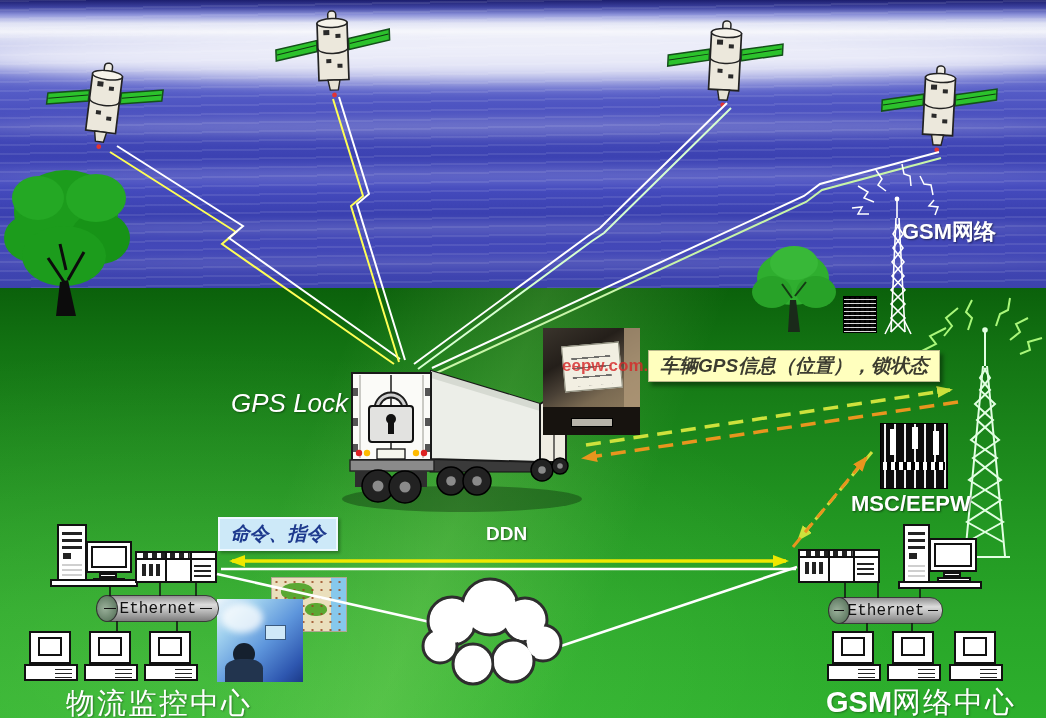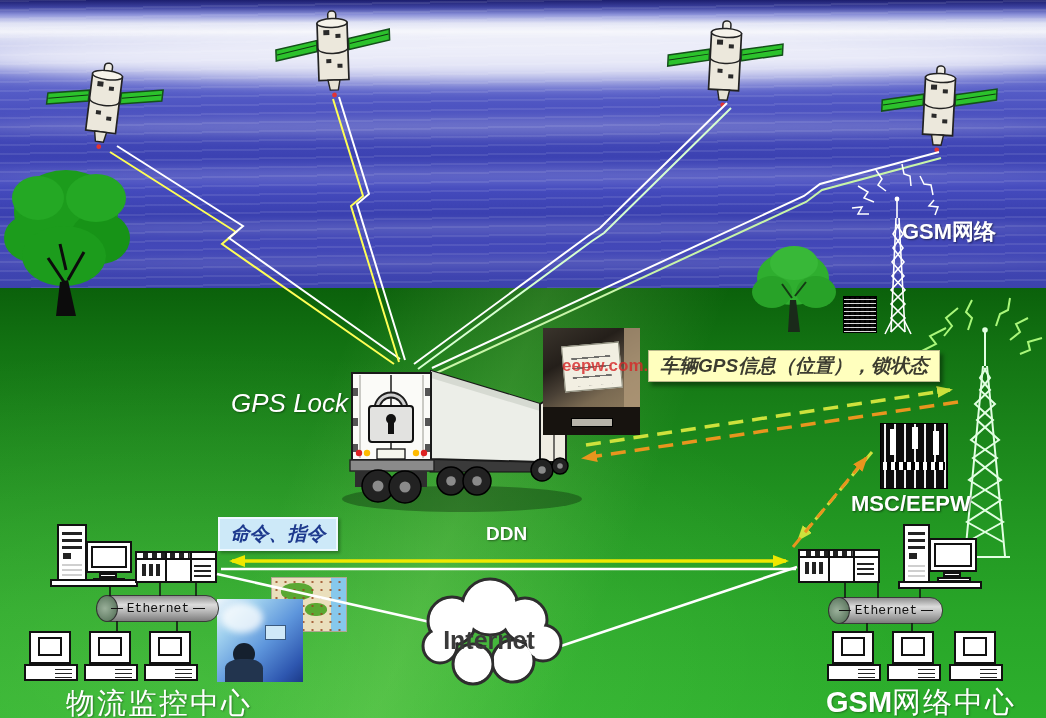--- a/index.html
+++ b/index.html
@@ -74,21 +74,21 @@
       repeating-linear-gradient(0deg, rgba(255,255,255,.85) 0 1.5px, rgba(0,0,0,0) 1.5px 4px),
       repeating-linear-gradient(90deg, rgba(0,0,0,1) 0 2px, rgba(0,0,0,0) 2px 5px);}
 
   .pipe{border-radius:13px;border:1px solid #3a3a3a;
     background:linear-gradient(180deg,#8f8f8f 0%,#dcdcdc 35%,#c2c2c2 55%,#7d7d7d 100%);}
   .pipe-left{left:97px;top:595px;width:122px;height:27px;}
   .pipe-right{left:829px;top:597px;width:114px;height:27px;}
   .pipe-cap{position:absolute;left:-2px;top:-1px;width:22px;height:calc(100% + 2px);border-radius:50%;
     border:1px solid #333;background:radial-gradient(ellipse at 40% 50%, #9ab09a 0%, #5f7a62 75%);}
   .pipe-label{position:absolute;inset:0;display:flex;align-items:center;justify-content:center;
-    font-family:"Liberation Mono",monospace;font-size:13px;color:#111;white-space:nowrap;}
+    font-family:"Liberation Mono",monospace;font-size:16px;color:#111;white-space:nowrap;}
   .pipe-label::before,.pipe-label::after{content:"";display:inline-block;width:12px;height:1px;background:#111;margin:0 4px;}
 
   .whitebox{background:#fff;border:2px solid #111;}
   .towerpc{width:30px;}
   .tp-left{left:57px;top:524px;height:58px;}
   .tp-right{left:903px;top:524px;width:27px;height:59px;}
   .tp-bays{position:absolute;left:3px;right:3px;top:3px;height:20px;
     background:repeating-linear-gradient(0deg,#222 0 3px,#fff 3px 7px);}
   .tp-sq{position:absolute;left:4px;top:27px;width:8px;height:6px;background:#222;}
   .tp-grill{position:absolute;left:3px;right:3px;bottom:4px;height:14px;
@@ -496,19 +496,18 @@
     </g>
   </svg>
 
   <div class="lbl watermark-sub">eepw.com.cn</div>
   <div class="lbl gsm-net">GSM网络</div>
   <div class="lbl gps-lock">GPS Lock</div>
   <div class="lbl info-box">车辆GPS信息（位置），锁状态</div>
   <div class="lbl msc-lbl">MSC/EEPW</div>
   <div class="lbl cmd-box">命令、指令</div>
   <div class="lbl ddn">DDN</div>
-  <div class="lbl inet">Internet</div>
   <div class="lbl center-lbl log-center">物流监控中心</div>
   <div class="lbl center-lbl gsm-center">
     <span class="b">GSM</span><span>网络中心</span>
   </div>
 
 </div>
 
 </body></html>

